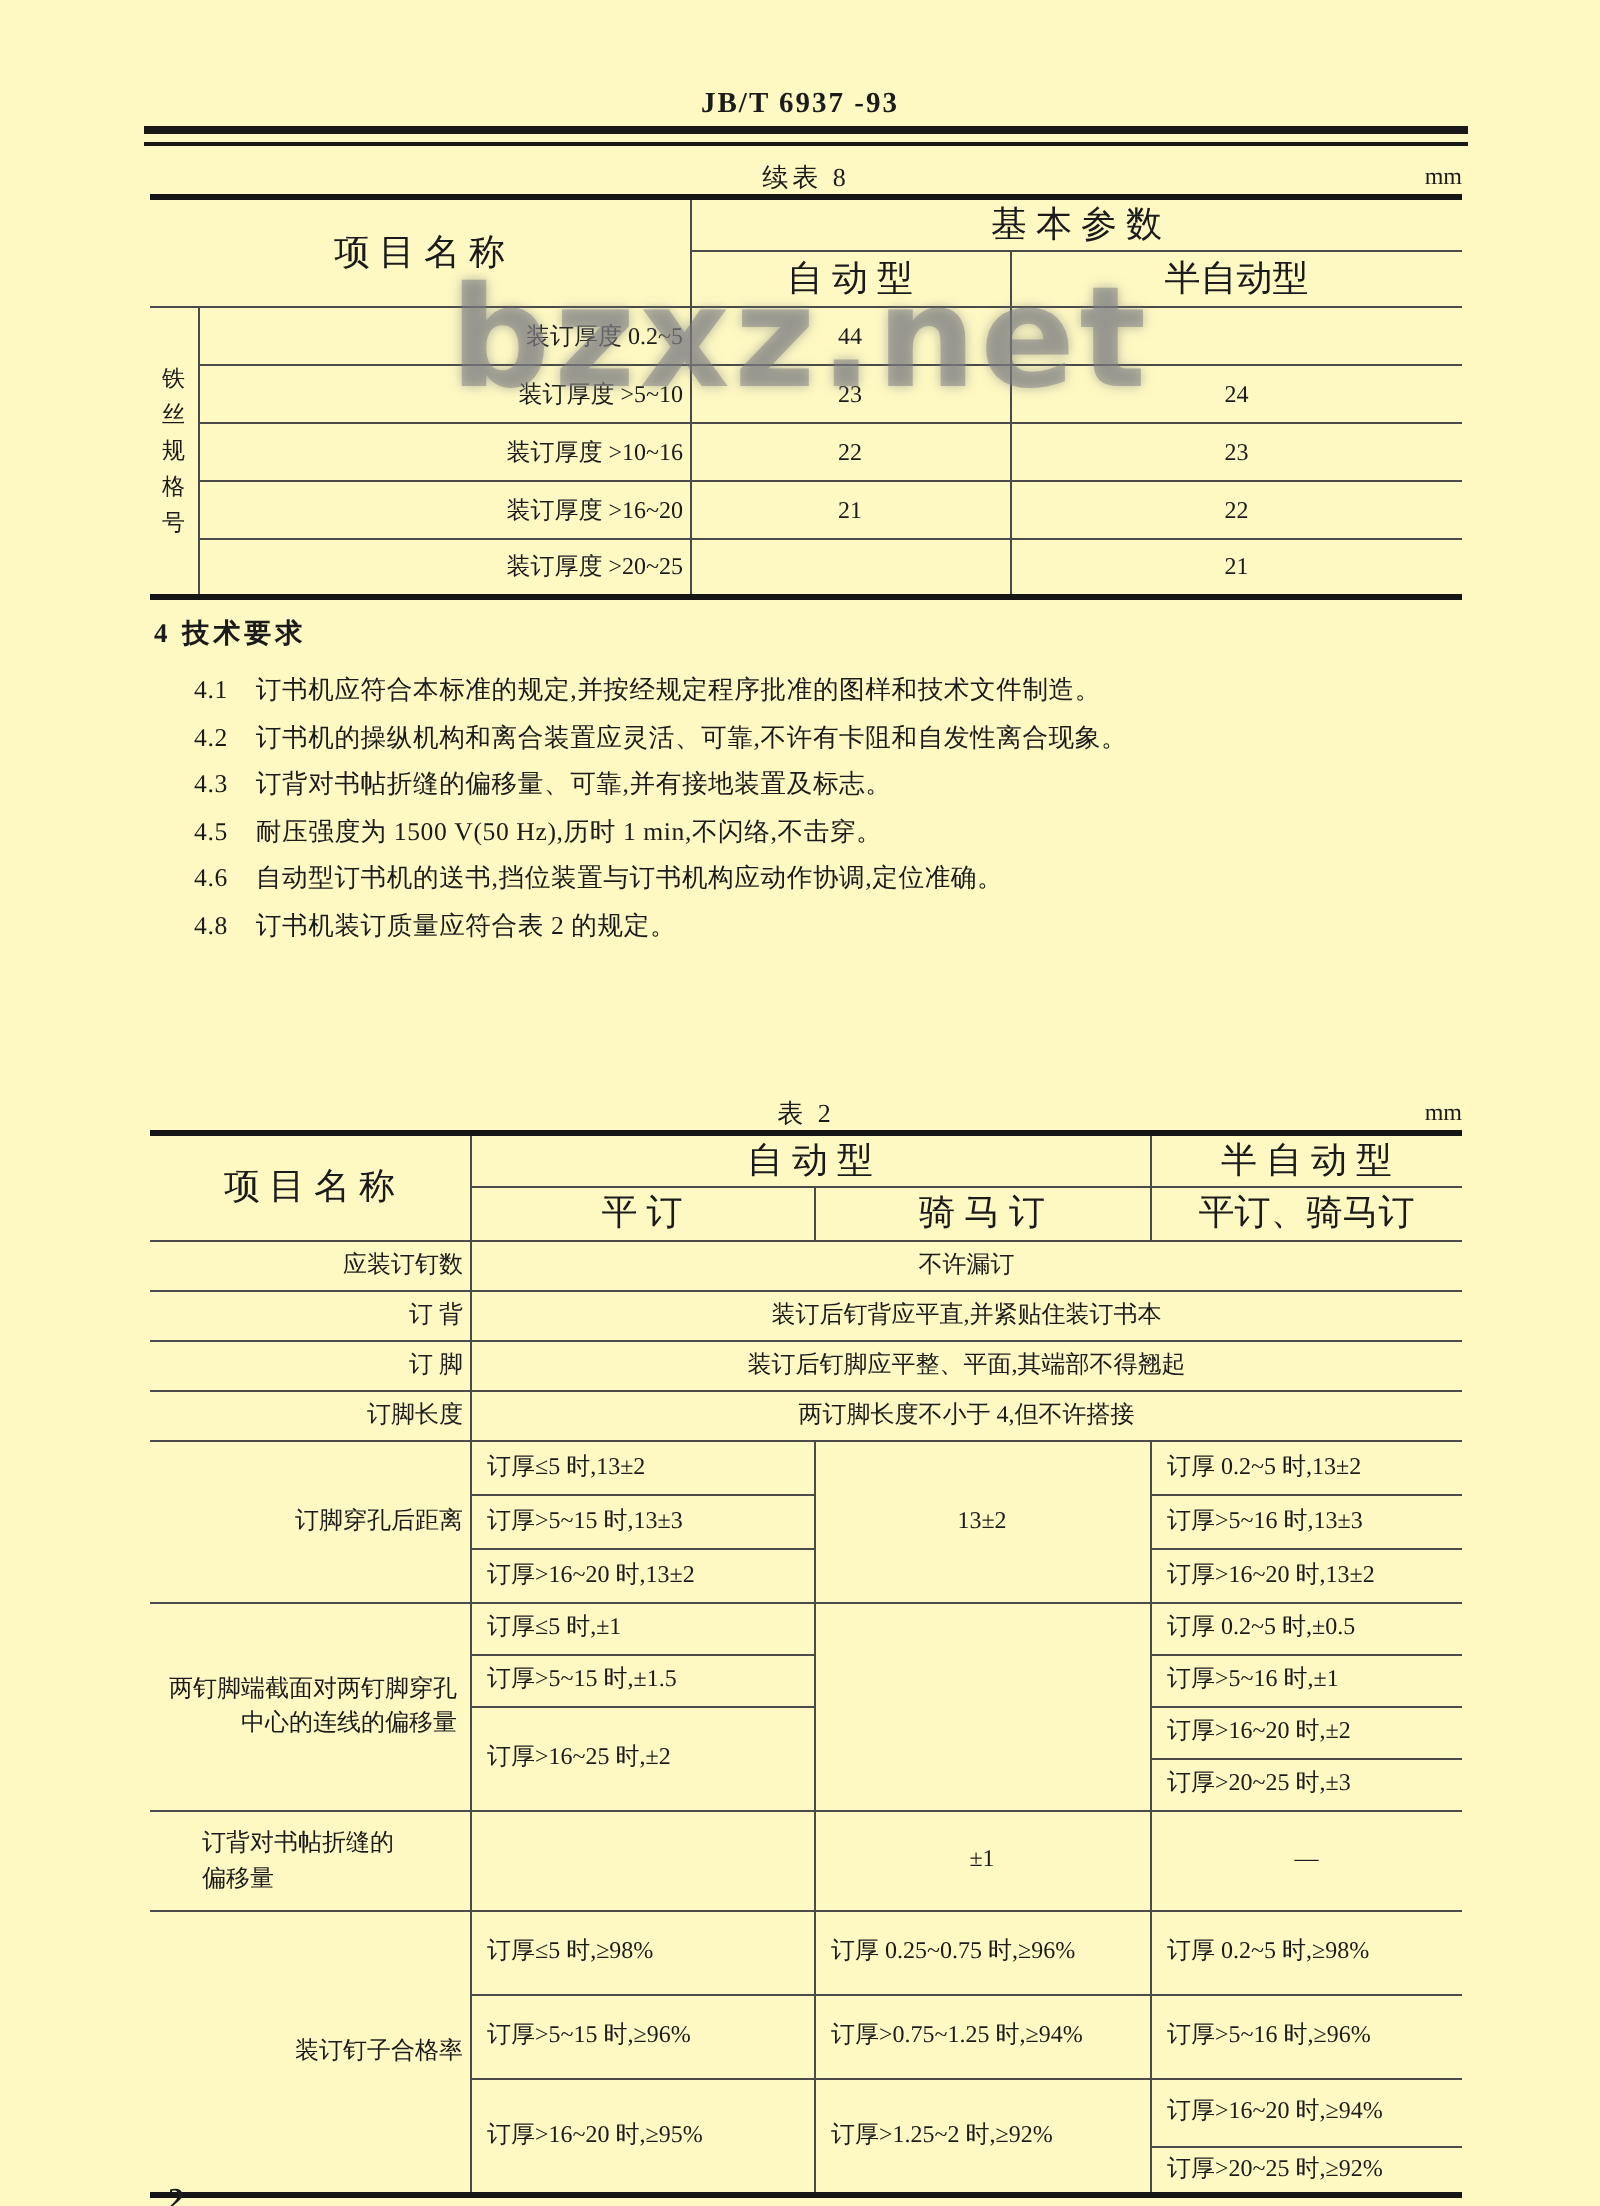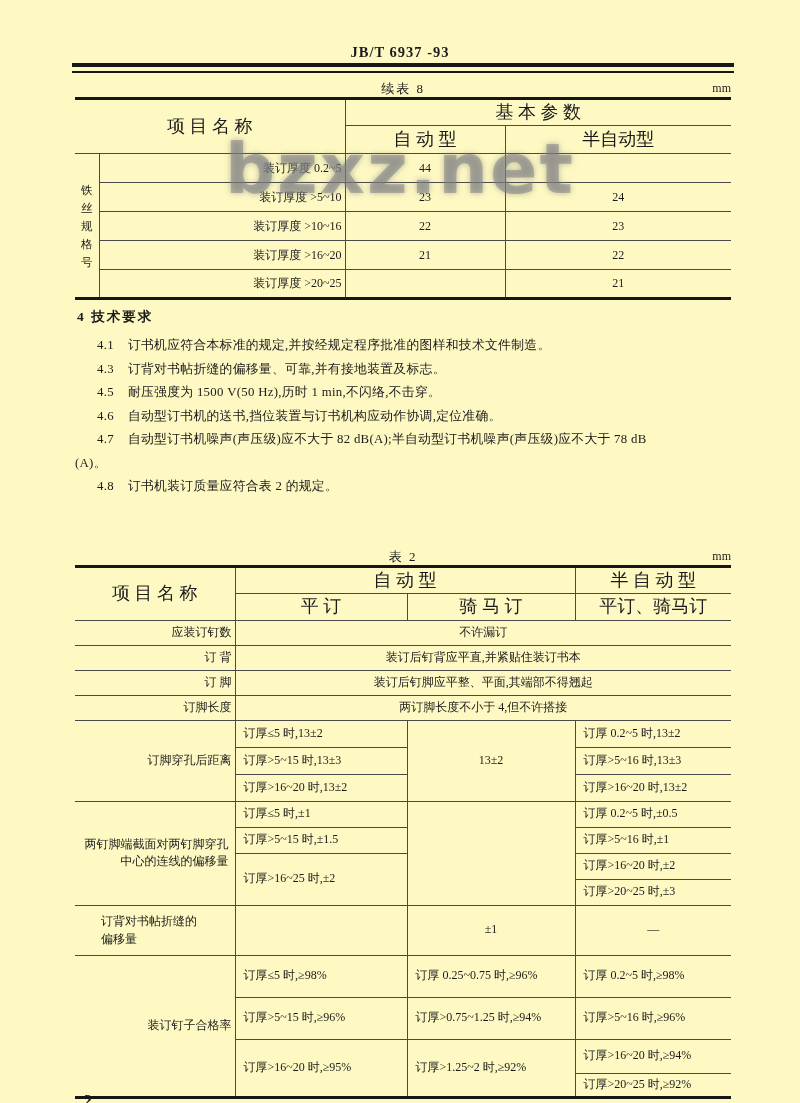--- a/index.html
+++ b/index.html
@@ -135,24 +135,24 @@
         <td>21</td>
       </tr>
     </tbody>
   </table>
 
   <div class="watermark">bzxz.net</div>
 
   <div class="sec4">
     <div class="sec4-title">4  技术要求</div>
     <p class="clause"><span class="cnum">4.1</span><span>订书机应符合本标准的规定,并按经规定程序批准的图样和技术文件制造。</span></p>
+    <p class="clause"><span class="cnum">4.2</span><span>订书机的操纵机构和离合装置应灵活、可靠,不许有卡阻和自发性离合现象。</span></p>
     <p class="clause"><span class="cnum">4.3</span><span>订背对书帖折缝的偏移量、可靠,并有接地装置及标志。</span></p>
     <p class="clause"><span class="cnum">4.5</span><span>耐压强度为 1500 V(50 Hz),历时 1 min,不闪络,不击穿。</span></p>
     <p class="clause"><span class="cnum">4.6</span><span>自动型订书机的送书,挡位装置与订书机构应动作协调,定位准确。</span></p>
-    <p class="clause"><span class="cnum">4.7</span><span>自动型订书机噪声(声压级)应不大于 82 dB(A);半自动型订书机噪声(声压级)应不大于 78 dB</span><span class="cont-line">(A)。</span></p>
     <p class="clause"><span class="cnum">4.8</span><span>订书机装订质量应符合表 2 的规定。</span></p>
   </div>
 
   <div class="cap cap2">
     <span>表 2</span>
     <span class="unit">mm</span>
   </div>
 
   <table class="t2">
     <colgroup>

